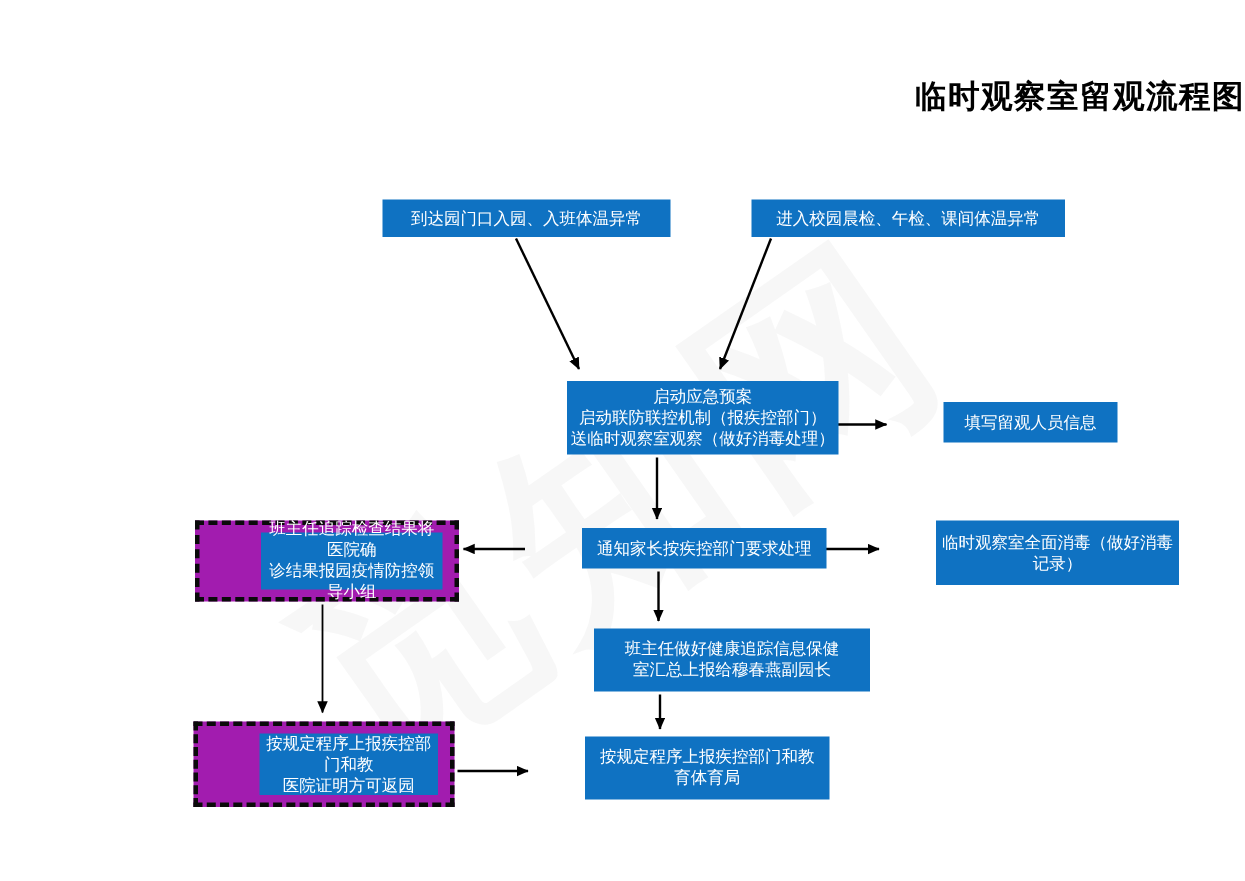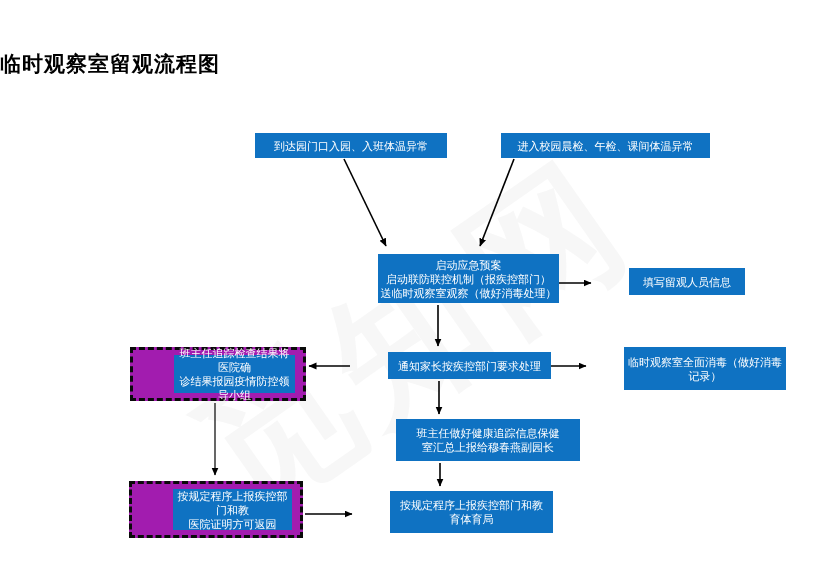--- a/index.html
+++ b/index.html
@@ -1,21 +1,21 @@
 <!DOCTYPE html>
 <html style="--node-fill: #0F72C2; --node-text: #FFFFFF; --arrow: #000000;"><head>
 <meta charset="utf-8">
 <style>
   html,body{margin:0;padding:0;background:#ffffff;}
   body{width:830px;height:587px;font-family:"Liberation Sans","DejaVu Sans",sans-serif;}
   .canvas{position:relative;width:830px;height:587px;background:#fff;overflow:hidden;}
 
   .page-title{
     position:absolute;left:0;top:50px;width:100%;
-    text-align:left;font-size:21px;font-weight:bold;color:#000;
+    text-align:right;font-size:21px;font-weight:bold;color:#000;
     letter-spacing:1px;
   }
 
   .watermark{
     position:absolute;left:50%;top:58%;
     transform:translate(-50%,-50%) rotate(-35deg);
     font-size:150px;font-weight:bold;color:rgba(120,120,120,0.06);
     white-space:nowrap;pointer-events:none;letter-spacing:10px;
   }
 

